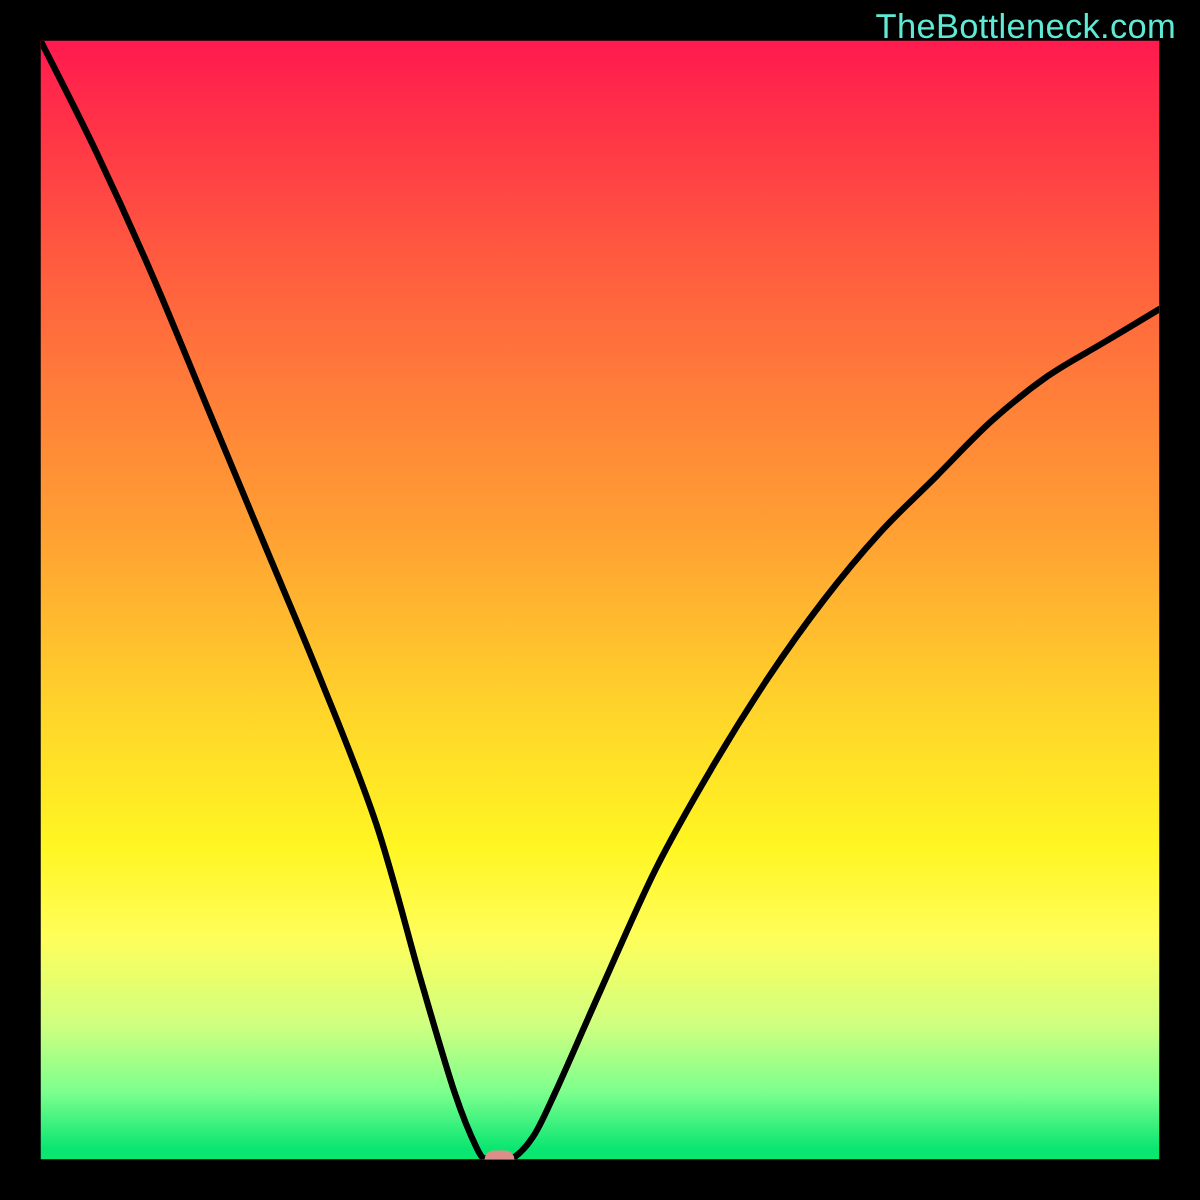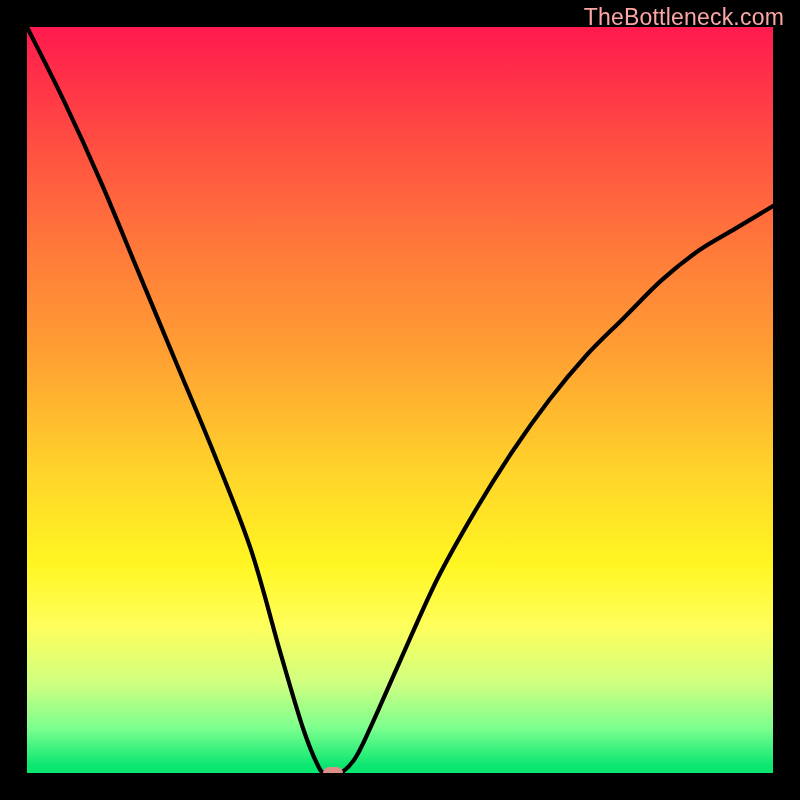--- a/index.html
+++ b/index.html
@@ -61,21 +61,21 @@
     width: 20px;
     height: 12px;
     border-radius: 6px;
     background: #db8f88;
     transform: translate(-50%, -50%);
   }
   .watermark {
     position: absolute;
     top: 4px;
     right: 16px;
-    color: #fca5a5;
+    color: #5eead4;
     font-size: 23px;
     letter-spacing: 0.2px;
     font-weight: 500;
   }
 </style>
 </head>
 <body>
 
 <div class="frame">
   <div class="watermark">TheBottleneck.com</div>

